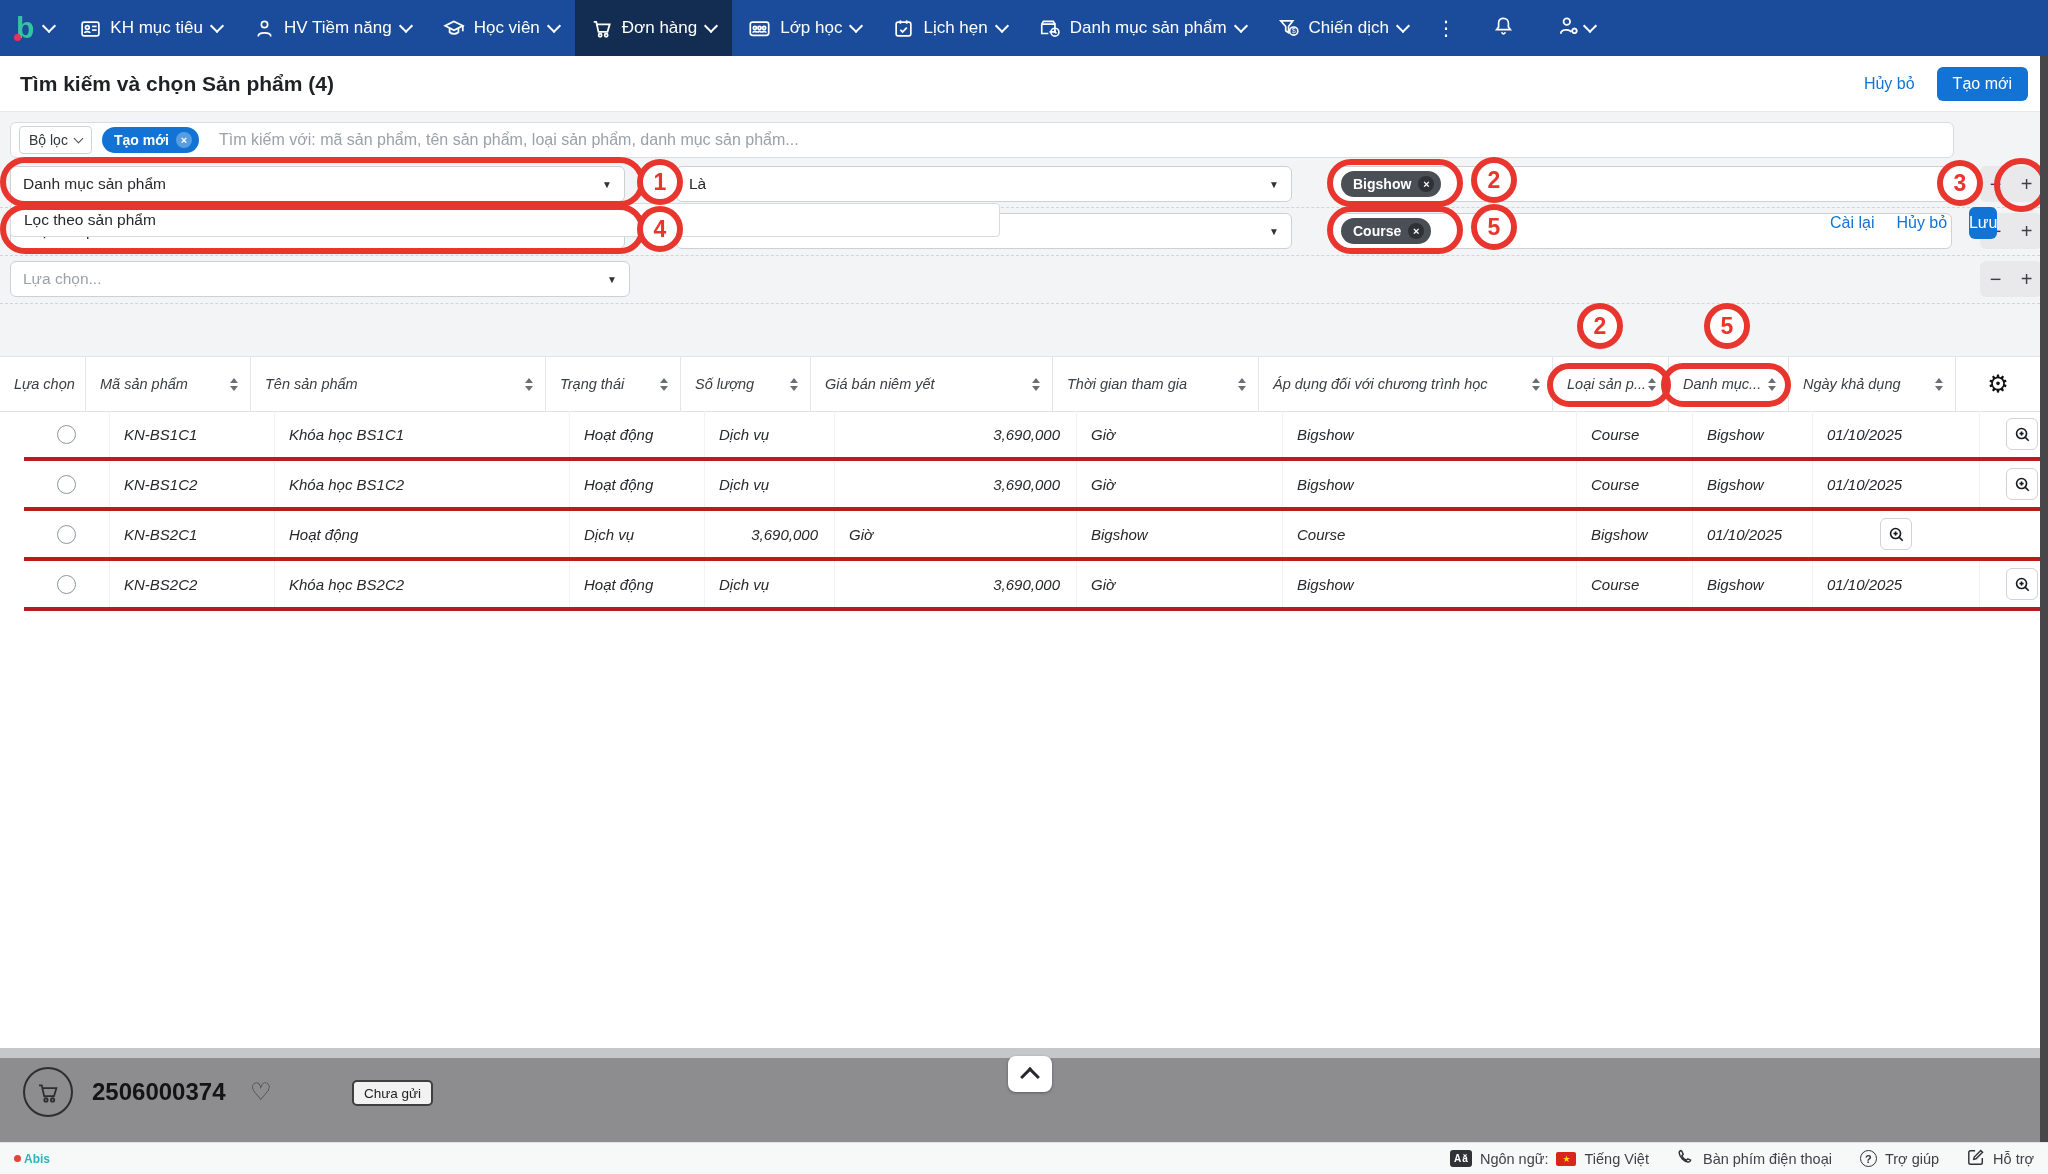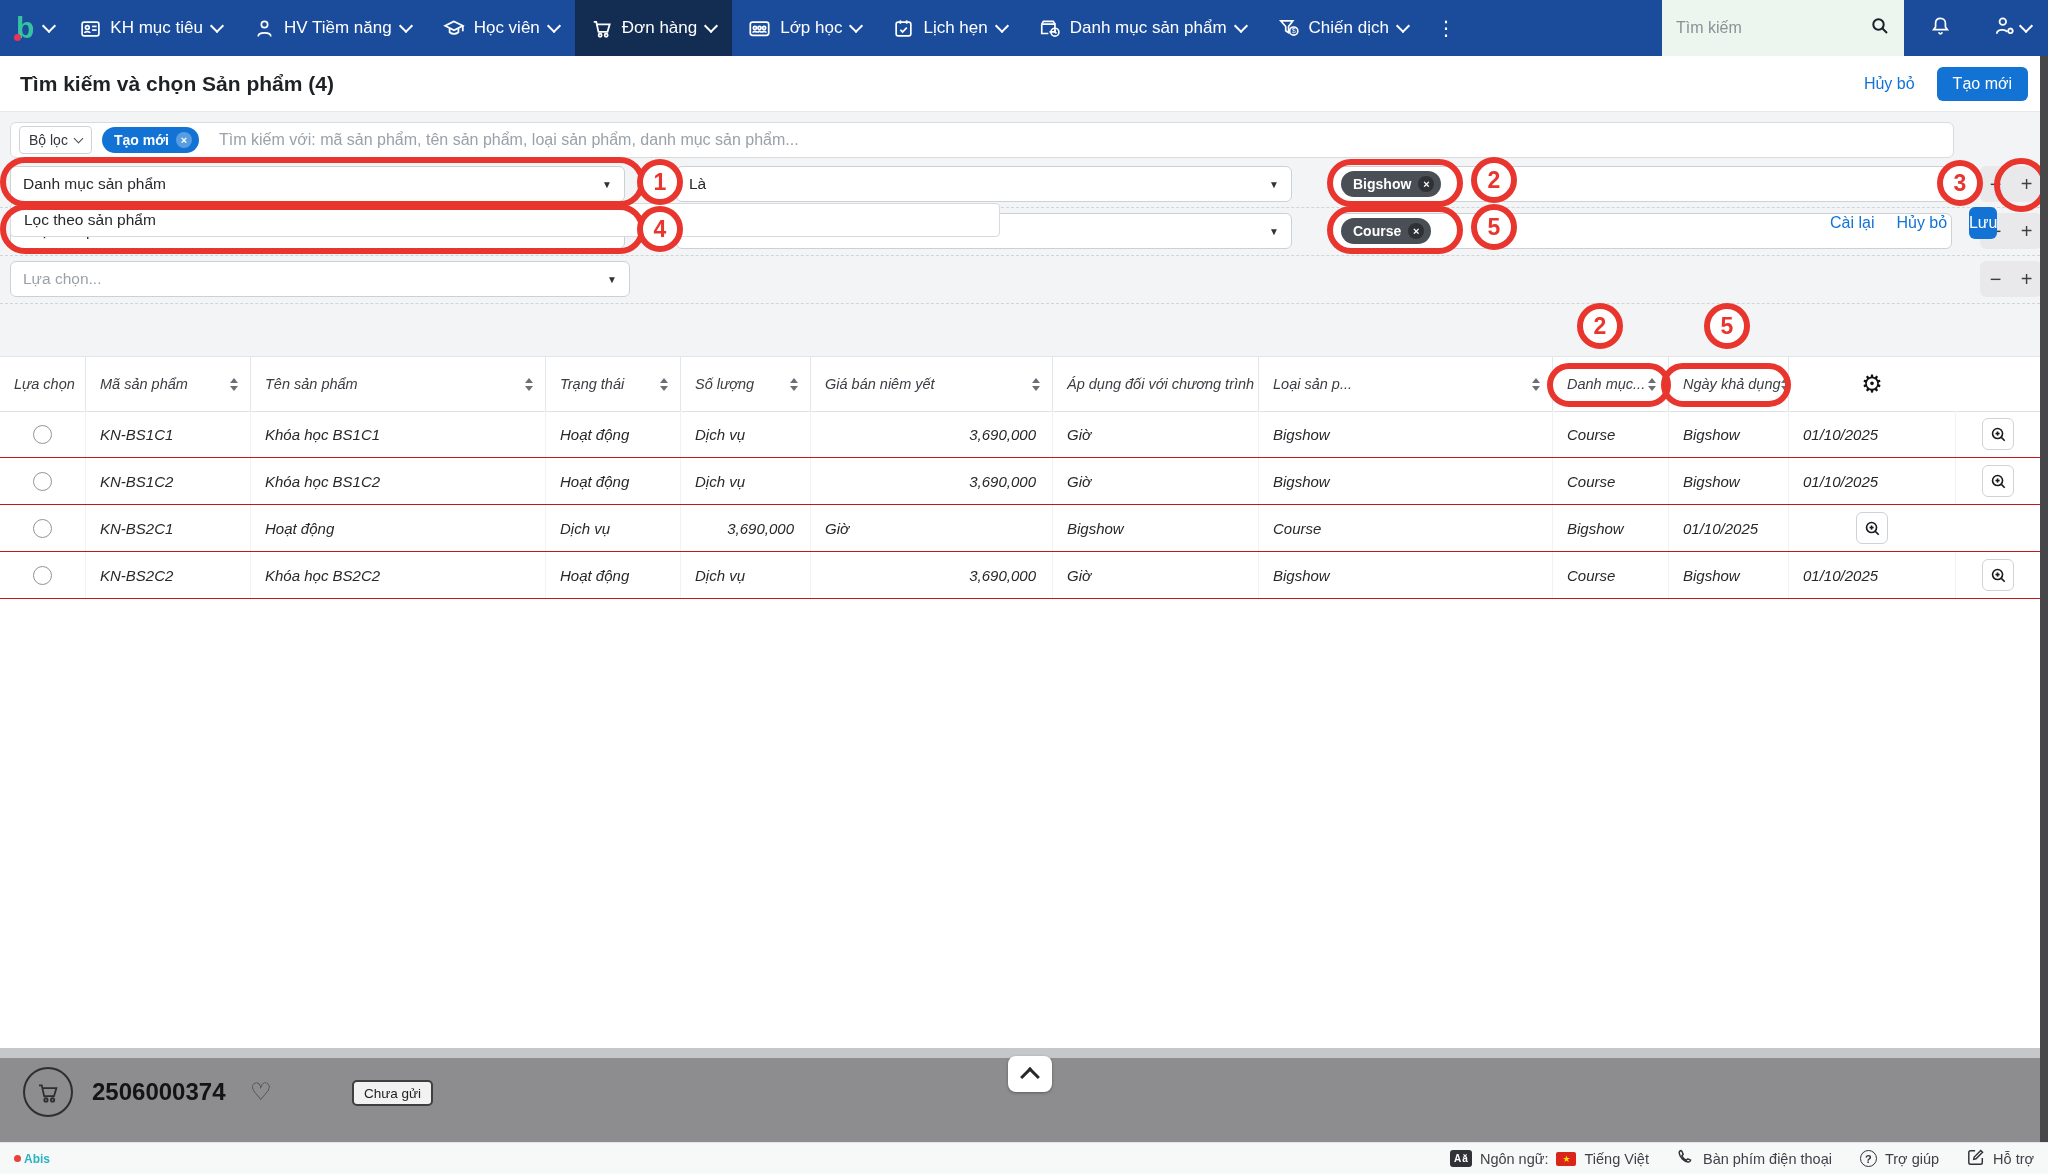--- a/index.html
+++ b/index.html
@@ -73,21 +73,21 @@
     border-top:1px solid #e3e5e8;border-bottom:1px solid #dfe2e5;}
   .th{display:flex;align-items:center;height:54px;padding-left:14px;box-sizing:border-box;
     font-size:14.5px;color:#3a3d42;border-left:1px solid #e4e6e9;overflow:hidden;white-space:nowrap;}
   .th:first-child{border-left:none;}
   .sort{margin-left:auto;margin-right:12px;display:flex;flex-direction:column;gap:3px;flex:0 0 auto;cursor:pointer;}
   .sort i{display:block;width:0;height:0;border-left:4.5px solid transparent;border-right:4.5px solid transparent;}
   .sort .up{border-bottom:5px solid #6b7077;}
   .sort .dn{border-top:5px solid #6b7077;}
   .th-gear{justify-content:center;padding-left:0;font-size:24px;color:#111;cursor:pointer;}
   .tbody{position:absolute;left:0;top:411px;width:2040px;}
-  .trow{border-bottom:1px solid #b91c1c;}
+  .trow{border-bottom:4px solid #b91c1c;margin-left:24px;}
   .td{display:flex;align-items:center;height:46px;padding-left:14px;box-sizing:border-box;
     font-size:15px;color:#26282b;border-left:1px solid #f0f2f4;white-space:nowrap;overflow:hidden;}
   .td:first-child{border-left:none;justify-content:center;padding-left:0;}
   .td.num{justify-content:flex-end;padding-right:16px;}
   .td.action{justify-content:center;padding-left:0;}
   .radio{width:17px;height:17px;border-radius:50%;border:1.5px solid #8f959c;background:#fff;cursor:pointer;}
   .zoom-btn{width:30px;height:30px;border:1px solid #cfd3d7;border-radius:6px;background:#fff;
     display:flex;align-items:center;justify-content:center;cursor:pointer;}
 
   
@@ -236,29 +236,20 @@
           </svg>
       </span>
       <span>Chiến dịch</span>
       <span class="chev"></span>
     </div>
 
     <div class="nav-kebab">
       <span>⋮</span>
     </div>
 
-    <div class="nav-search">
-      <span class="ph">Tìm kiếm</span>
-      <span>
-        <svg width="20" height="20" viewBox="0 0 20 20" fill="none" stroke="#17202a" stroke-width="2">
-            <circle cx="8.5" cy="8.5" r="5.2"></circle>
-            <line x1="12.5" y1="12.5" x2="17" y2="17"></line>
-          </svg>
-      </span>
-    </div>
 
     <div class="nav-ico">
       <span>
         <svg width="23" height="23" viewBox="0 0 22 22" fill="none" stroke="#fff" stroke-width="1.6">
             <path d="M11 3.2c-2.9 0-4.7 2-4.7 4.8v3.4L4.4 14h13.2l-1.9-2.6V8c0-2.8-1.8-4.8-4.7-4.8z"></path>
             <path d="M9.3 16.5c.3 1 .9 1.5 1.7 1.5s1.4-.5 1.7-1.5"></path>
           </svg>
       </span>
     </div>
 
@@ -381,20 +372,27 @@
       </div>
     <div class="th">
         <span>Số lượng</span>
         <span class="sort">
           <i class="up"></i>
           <i class="dn"></i>
         </span>
       </div>
     <div class="th">
         <span>Giá bán niêm yết</span>
+        <span class="sort">
+          <i class="up"></i>
+          <i class="dn"></i>
+        </span>
+      </div>
+    <div class="th">
+        <span>Thời gian tham gia</span>
         <span class="sort">
           <i class="up"></i>
           <i class="dn"></i>
         </span>
       </div>
     <div class="th">
         <span>Áp dụng đối với chương trình học</span>
         <span class="sort">
           <i class="up"></i>
           <i class="dn"></i>

